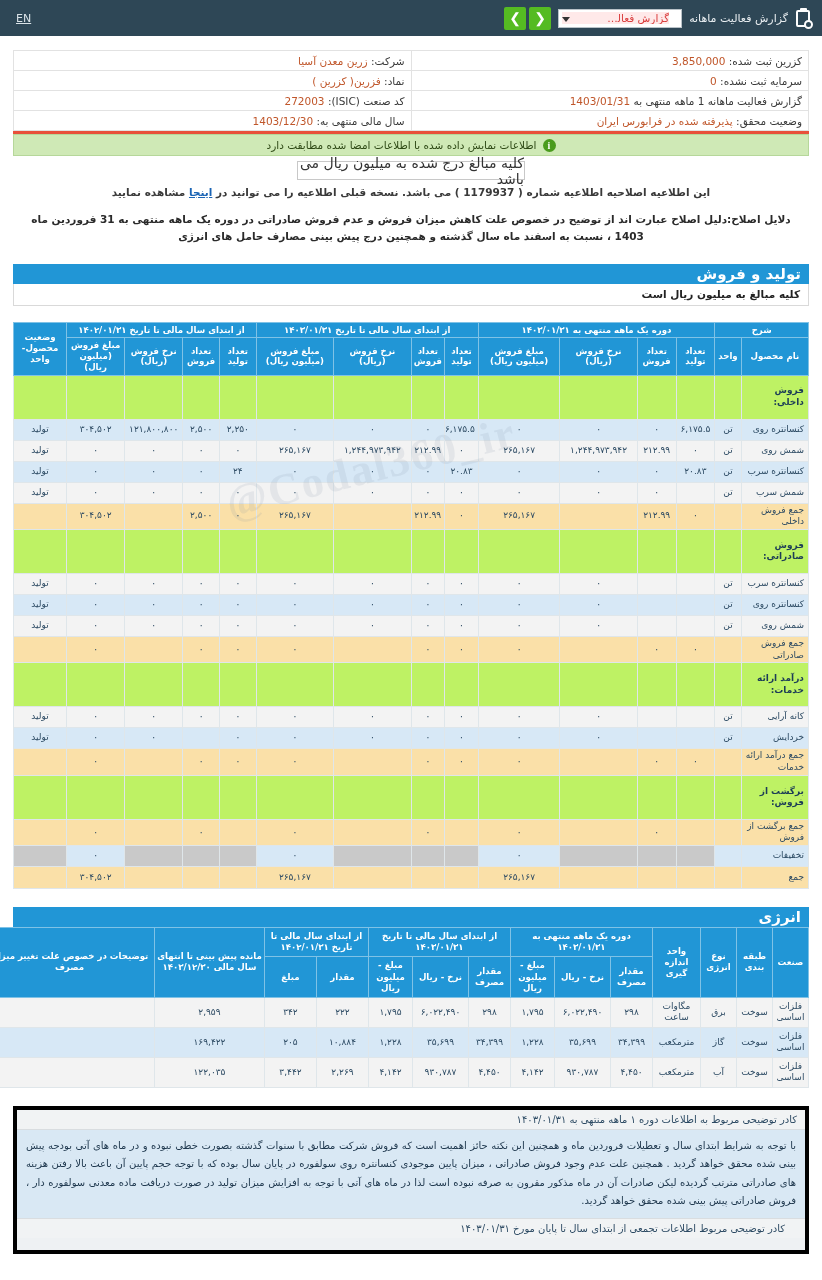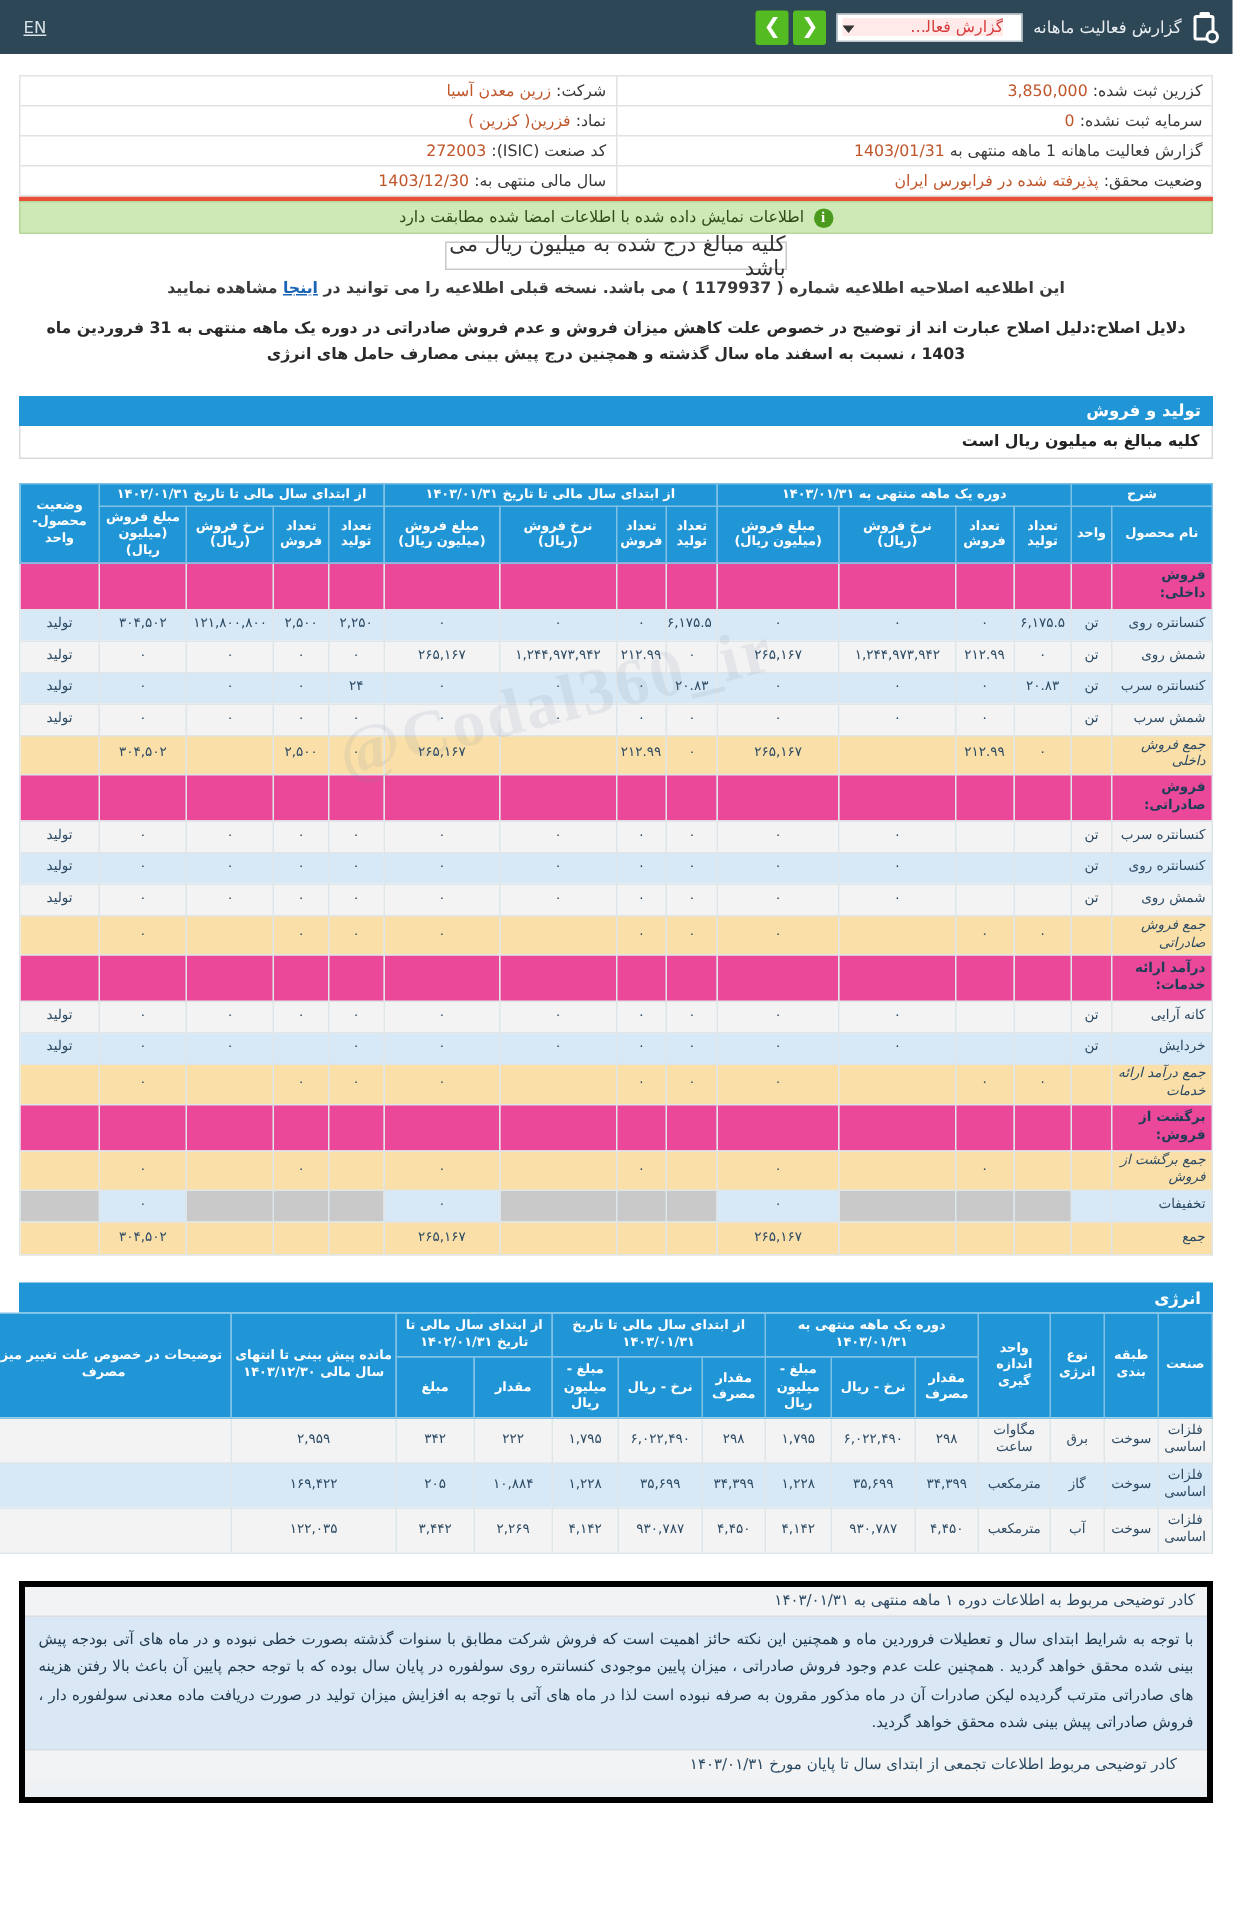--- a/index.html
+++ b/index.html
@@ -103,21 +103,21 @@
   }
   .amend-line a { color: #1a64b5; text-decoration: underline; }
   .reason-block {
     text-align: center; font-size: 10.5px; color: #2a2a2a;
     font-weight: bold; line-height: 1.65; margin-top: 13px;
     padding: 0 2px;
   }
 
   
   .sec-head {
-    background: #2196d6; color: #ffffff; font-size: 11px;
+    background: #2196d6; color: #ffffff; font-size: 15px;
     font-weight: bold; height: 20px; display: flex; align-items: center;
     padding: 0 8px; margin-top: 18px;
   }
   .sec-sub {
     border: 1px solid #d9d9d9; border-top: none; height: 22px;
     display: flex; align-items: center; padding: 0 8px;
     font-size: 10.5px; font-weight: bold; color: #222;
   }
 
   
@@ -133,24 +133,24 @@
   }
   table.grid td {
     border: 1px solid #dfe6ea; height: 21px; padding: 1px 3px;
     text-align: center; vertical-align: middle; line-height: 1.3;
   }
   table.grid td.name {
     text-align: right; color: #2c4a63; padding-right: 4px;
   }
   tr.r-blue td { background: #d7e8f6; }
   tr.r-white td { background: #f3f3f3; }
-  tr.r-group td { background: #ec4899; font-weight: bold; height: 31px; }
+  tr.r-group td { background: #bef264; font-weight: bold; height: 44px; }
   tr.r-group td.name { color: #1d3d57; }
   tr.r-total td { background: #fae0a8; }
-  tr.r-total td.name { font-weight: normal; font-style: italic; }
+  tr.r-total td.name { font-weight: normal; }
   tr.r-sum td { background: #fae0a8; height: 22px; }
   tr.r-disc td { background: #d7e8f6; }
   tr.r-disc td.gray { background: #c9c9c9; }
 
   .watermark {
     position: absolute; pointer-events: none;
     top: 120px; right: 40px; width: 100%;
     font-size: 44px; color: rgba(120,140,160,0.13);
     font-weight: bold; letter-spacing: 2px;
     transform: rotate(-14deg); direction: ltr; text-align: center;

